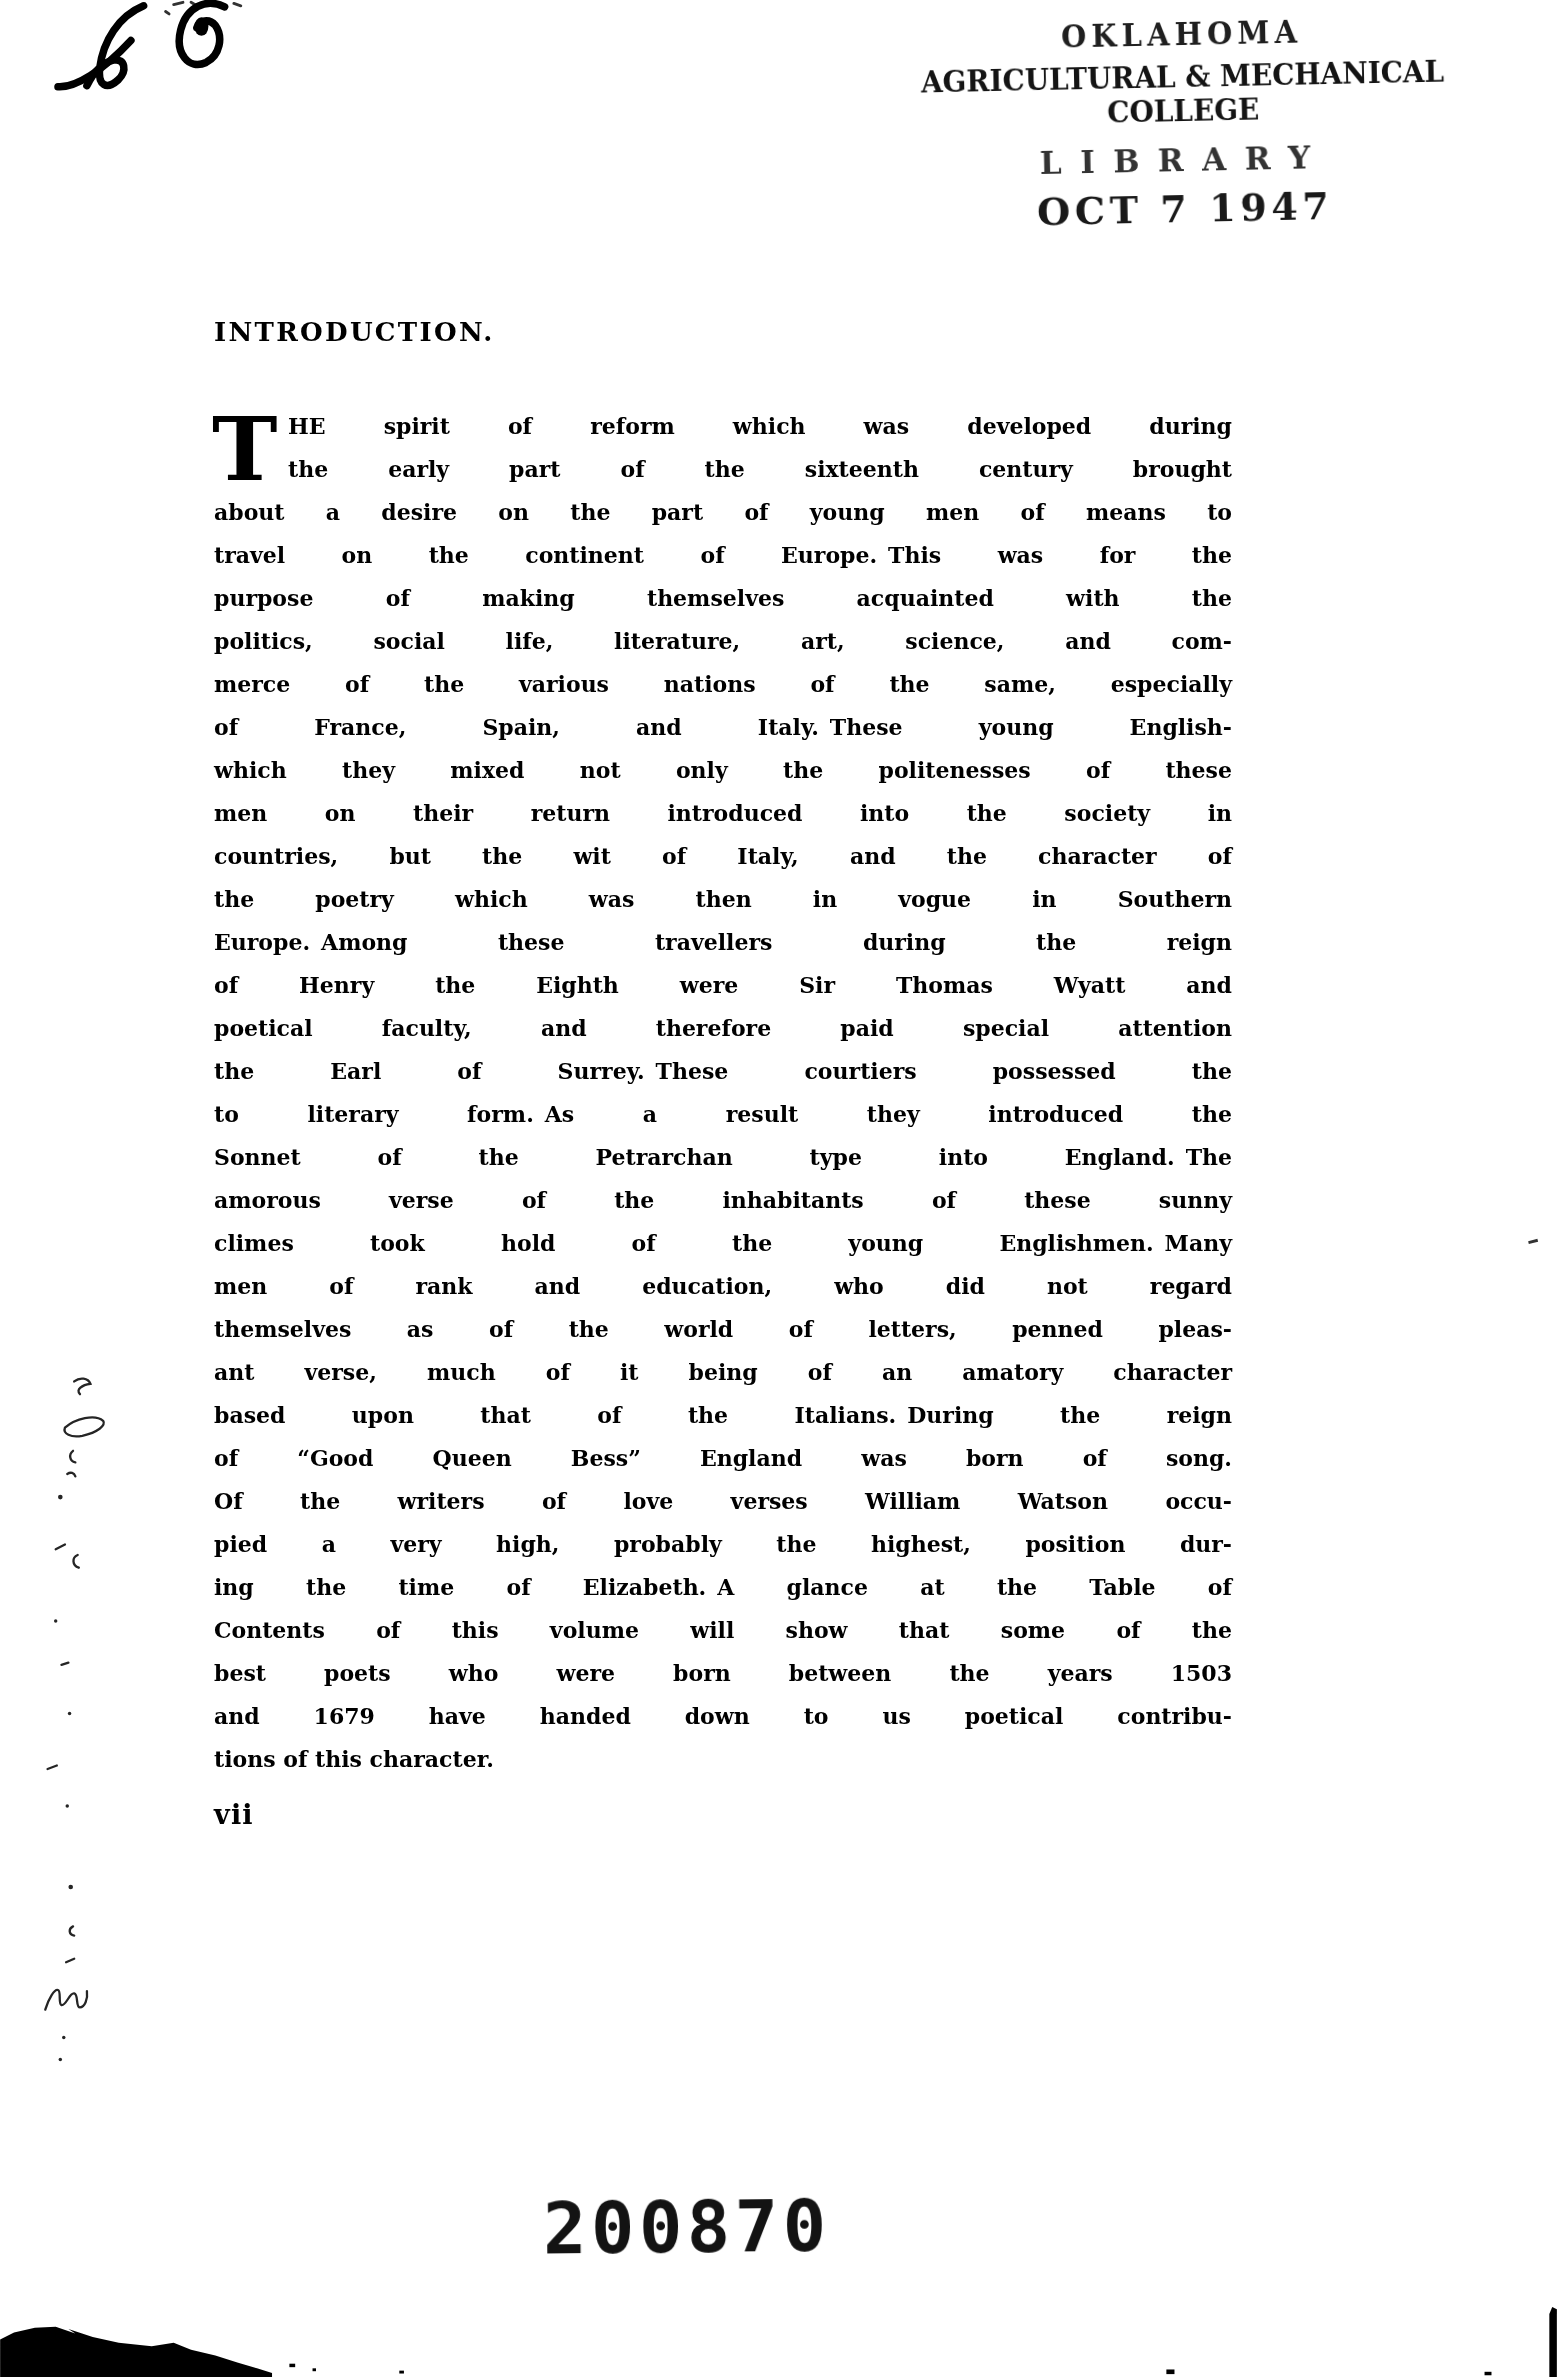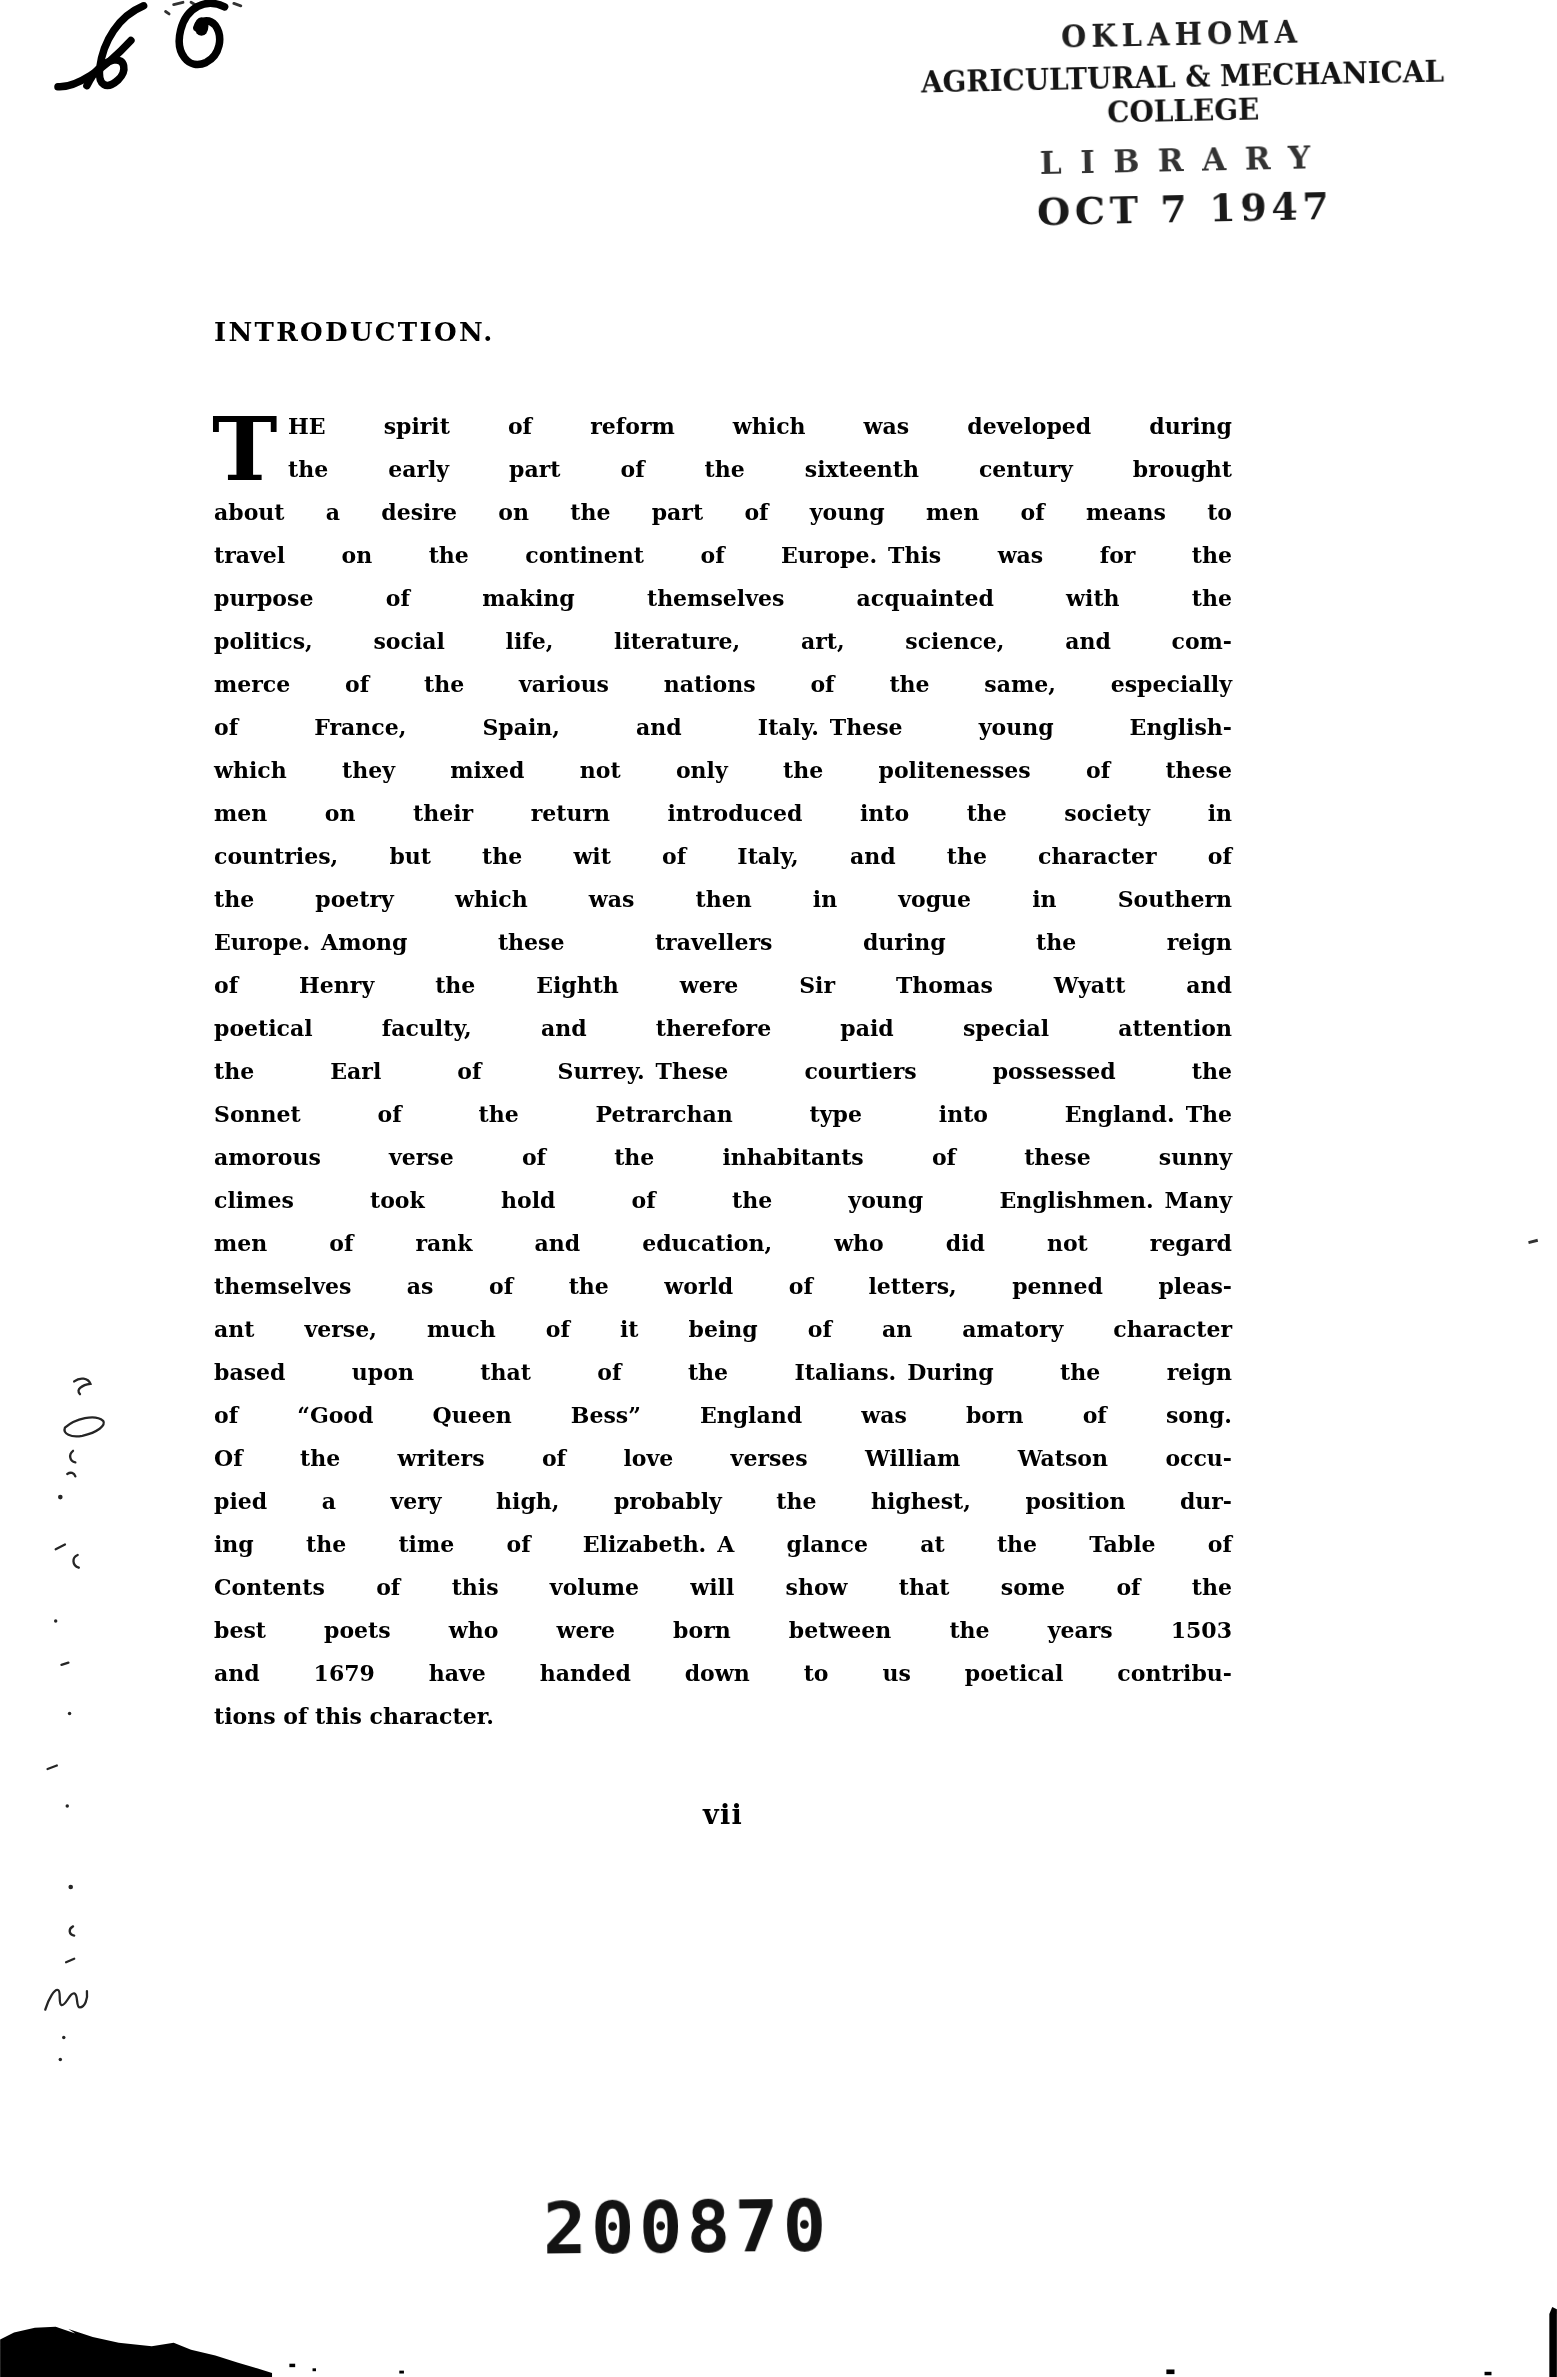--- a/index.html
+++ b/index.html
@@ -40,21 +40,21 @@
   }
   .para .tline.indent{padding-left:74px;}
   .para .tline.lastline{text-align-last:left;}
   .dropcap{
     position:absolute;left:212px;top:405px;
     font-size:88px;line-height:88px;font-weight:bold;
   }
   
   .pagenum{
     position:absolute;left:214px;top:1799px;width:1018px;
-    text-align:center;font-size:27px;font-weight:bold;letter-spacing:1.2px;
+    font-size:27px;font-weight:bold;letter-spacing:1.2px;
   }
   
   .accession{
     position:absolute;left:543px;top:2185px;
     font-family:"DejaVu Sans Mono", monospace;
     font-weight:bold;font-size:72px;letter-spacing:4.6px;
     color:#050505;opacity:.92;
     transform:rotate(-0.6deg);
     filter:blur(0.5px) contrast(1.5);
   }
@@ -87,20 +87,21 @@
       <div class="tline">merce of the various nations of the same, especially</div>
       <div class="tline">of France, Spain, and Italy. These young English-</div>
       <div class="tline">which they mixed not only the politenesses of these</div>
       <div class="tline">men on their return introduced into the society in</div>
       <div class="tline">countries, but the wit of Italy, and the character of</div>
       <div class="tline">the poetry which was then in vogue in Southern</div>
       <div class="tline">Europe. Among these travellers during the reign</div>
       <div class="tline">of Henry the Eighth were Sir Thomas Wyatt and</div>
       <div class="tline">poetical faculty, and therefore paid special attention</div>
       <div class="tline">the Earl of Surrey. These courtiers possessed the</div>
+      <div class="tline">to literary form. As a result they introduced the</div>
       <div class="tline">Sonnet of the Petrarchan type into England. The</div>
       <div class="tline">amorous verse of the inhabitants of these sunny</div>
       <div class="tline">climes took hold of the young Englishmen. Many</div>
       <div class="tline">men of rank and education, who did not regard</div>
       <div class="tline">themselves as of the world of letters, penned pleas-</div>
       <div class="tline">ant verse, much of it being of an amatory character</div>
       <div class="tline">based upon that of the Italians. During the reign</div>
       <div class="tline">of “Good Queen Bess” England was born of song.</div>
       <div class="tline">Of the writers of love verses William Watson occu-</div>
       <div class="tline">pied a very high, probably the highest, position dur-</div>

